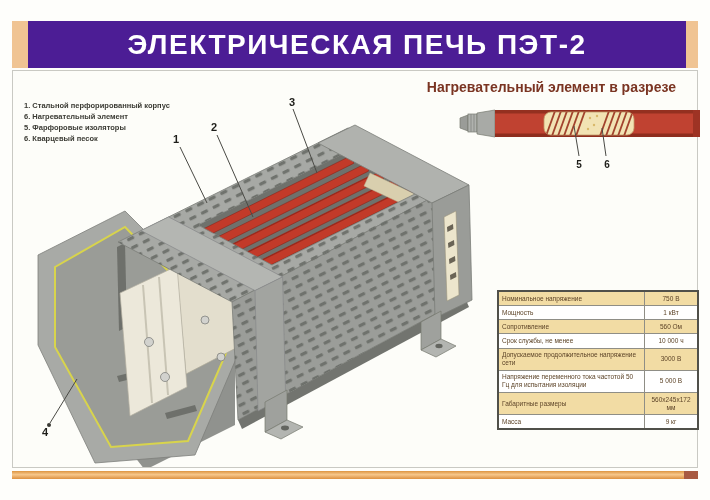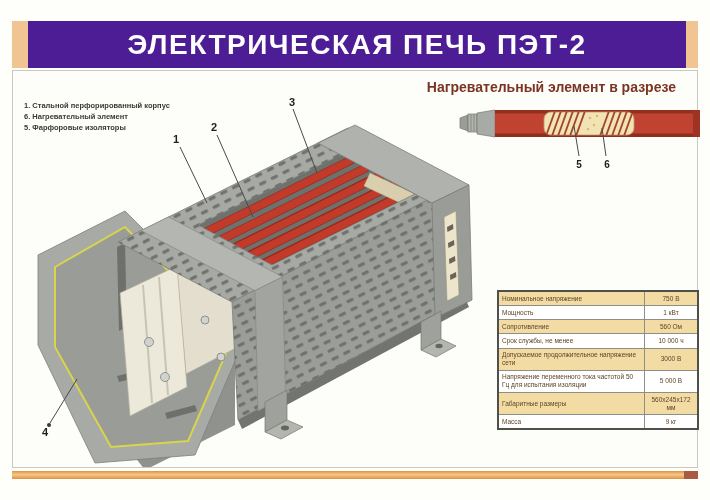--- a/index.html
+++ b/index.html
@@ -44,20 +44,21 @@
   <div class="banner">
     <div class="banner-title">ЭЛЕКТРИЧЕСКАЯ ПЕЧЬ ПЭТ-2</div>
   </div>
 
   <div class="frame"></div>
 
   <div class="legend">
     <div>1. Стальной перфорированный корпус</div>
     <div>6. Нагревательный элемент</div>
     <div>5. Фарфоровые изоляторы</div>
+    <div>6. Кварцевый песок</div>
   </div>
 
   <div class="elem-heading">Нагревательный элемент в разрезе</div>
   <svg class="elem-svg" width="256" height="75" viewBox="0 0 256 75">
     <defs>
       <clipPath id="cutclip">
           <rect x="92" y="14" width="90" height="23" rx="7"></rect>
         </clipPath>
     </defs>
 

